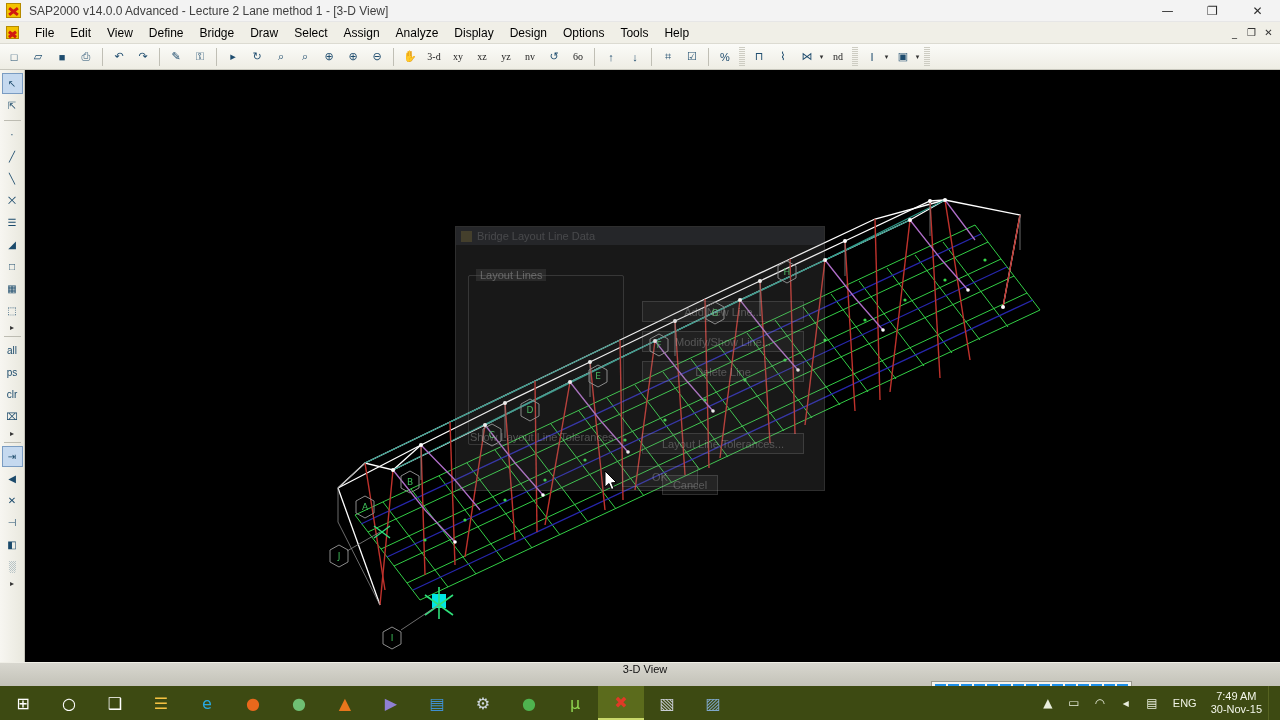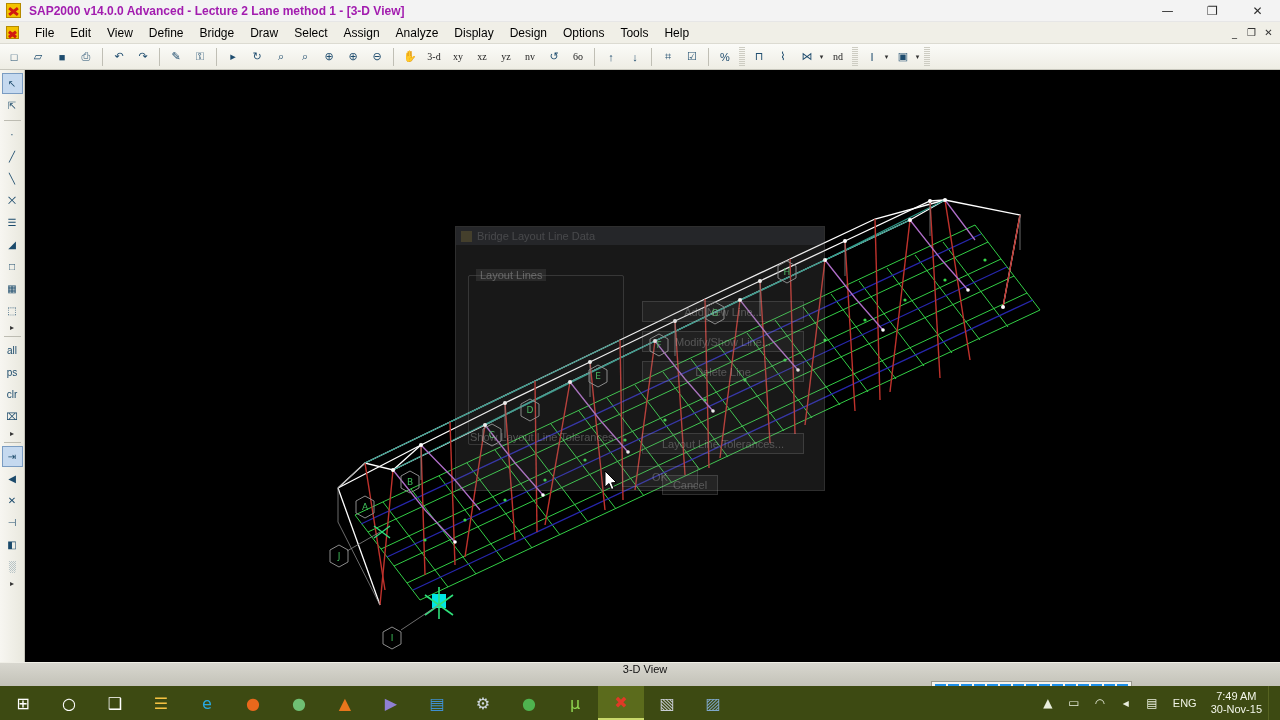--- a/index.html
+++ b/index.html
@@ -22,21 +22,21 @@
     width: 16px; height: 16px; margin-left: 6px; margin-right: 7px;
     position: relative; flex: 0 0 auto;
   }
   .sapicon { width:15px; height:15px; background:#f2c200; border:1px solid #b58a00; position:relative; }
   .sapicon:before, .sapicon:after {
     content:""; position:absolute; left:1px; right:1px; top:6px; height:3px; background:#d11a11;
   }
   .sapicon:before { transform: rotate(38deg); }
   .sapicon:after  { transform: rotate(-38deg); }
   .titlebar .ttl {
-    font-size: 12px; color: #a21caf; white-space: nowrap; font-weight: bold;
+    font-size: 12px; color: #404040; white-space: nowrap;
   }
   .wbtns { margin-left: auto; display: flex; height: 22px; }
   .wbtn {
     width: 45px; height: 22px; display: flex; align-items: center; justify-content: center;
     font-size: 12px; color: #2b2b2b; font-family: "DejaVu Sans", sans-serif;
   }
 
   
   .menubar {
     position: absolute; left: 0; top: 22px; width: 1280px; height: 22px;

